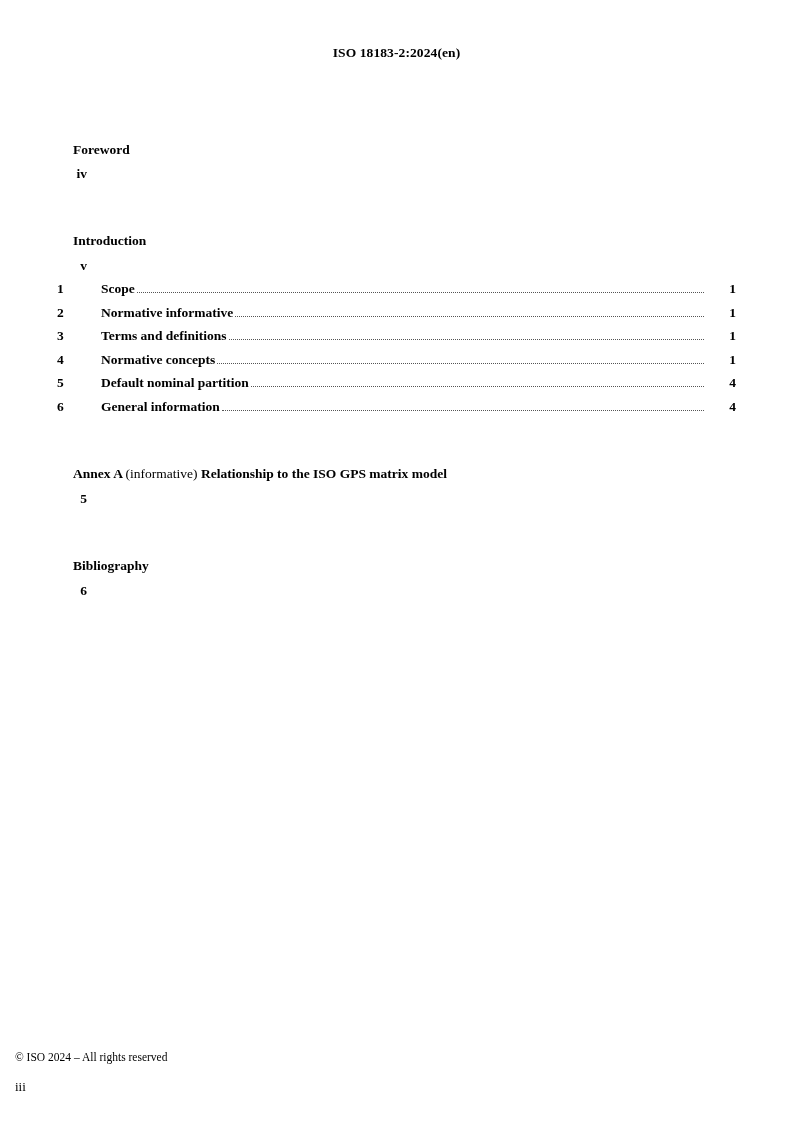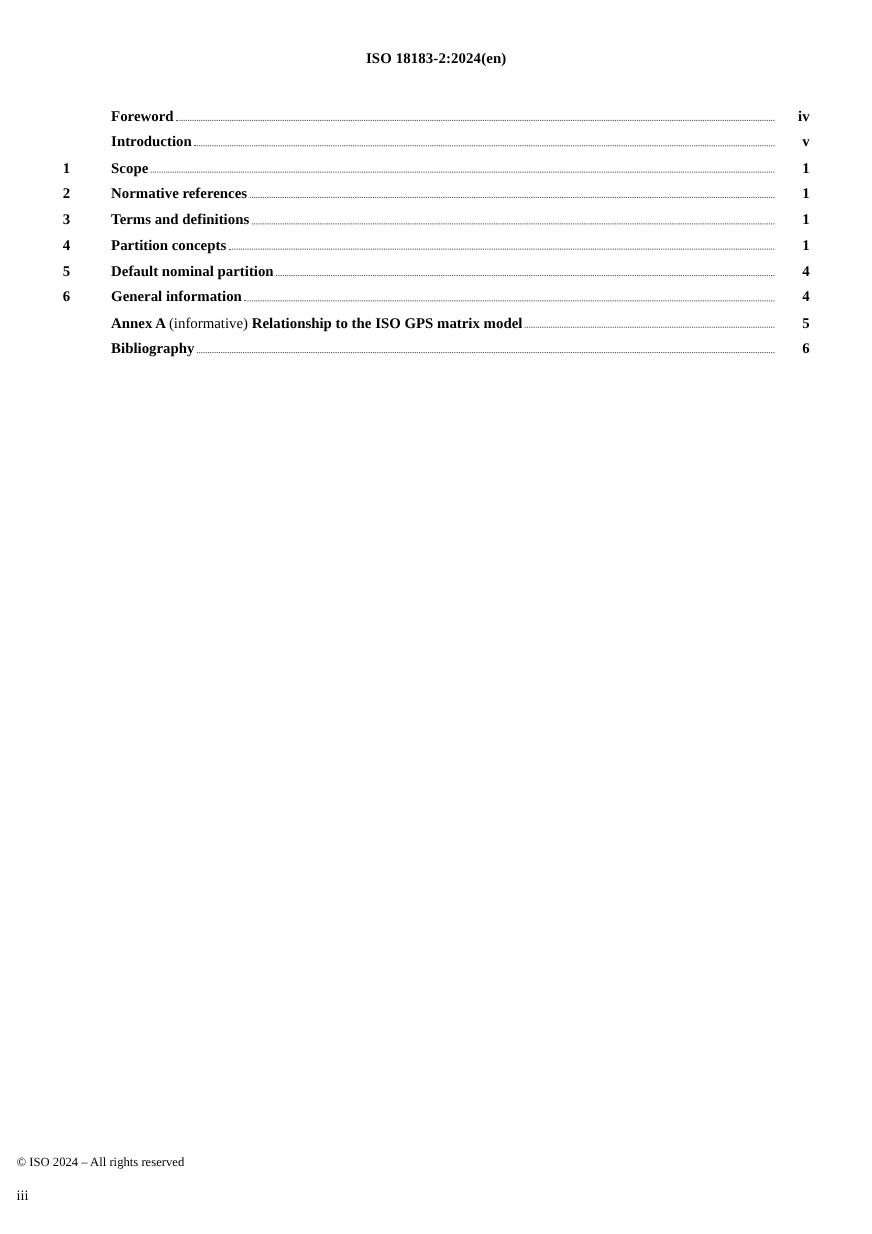--- a/index.html
+++ b/index.html
@@ -63,20 +63,21 @@
     display: flex;
     align-items: baseline;
     width: 679px;
     font-size: 13.5px;
     line-height: 1.0;
     padding-top: 8.5px;
     padding-bottom: 1px;
   }
   .toc-row.lvl0 {
     font-weight: bold;
+    flex-direction: column;
   }
   .num {
     font-weight: bold;
     width: 44px;
     flex: 0 0 44px;
     font-size: 13.5px;
   }
   .label {
     font-weight: bold;
     white-space: nowrap;
@@ -143,35 +144,35 @@
 
       <div class="toc-row">
         <span class="num">1</span>
         <span class="label">Scope</span>
         <span class="dots"></span>
         <span class="pg">1</span>
       </div>
 
       <div class="toc-row">
         <span class="num">2</span>
-        <span class="label">Normative references</span>
+        <span class="label">Normative informative</span>
         <span class="dots"></span>
         <span class="pg">1</span>
       </div>
 
       <div class="toc-row">
         <span class="num">3</span>
         <span class="label">Terms and definitions</span>
         <span class="dots"></span>
         <span class="pg">1</span>
       </div>
 
       <div class="toc-row">
         <span class="num">4</span>
-        <span class="label">Partition concepts</span>
+        <span class="label">Normative concepts</span>
         <span class="dots"></span>
         <span class="pg">1</span>
       </div>
 
       <div class="toc-row">
         <span class="num">5</span>
         <span class="label">Default nominal partition</span>
         <span class="dots"></span>
         <span class="pg">4</span>
       </div>

